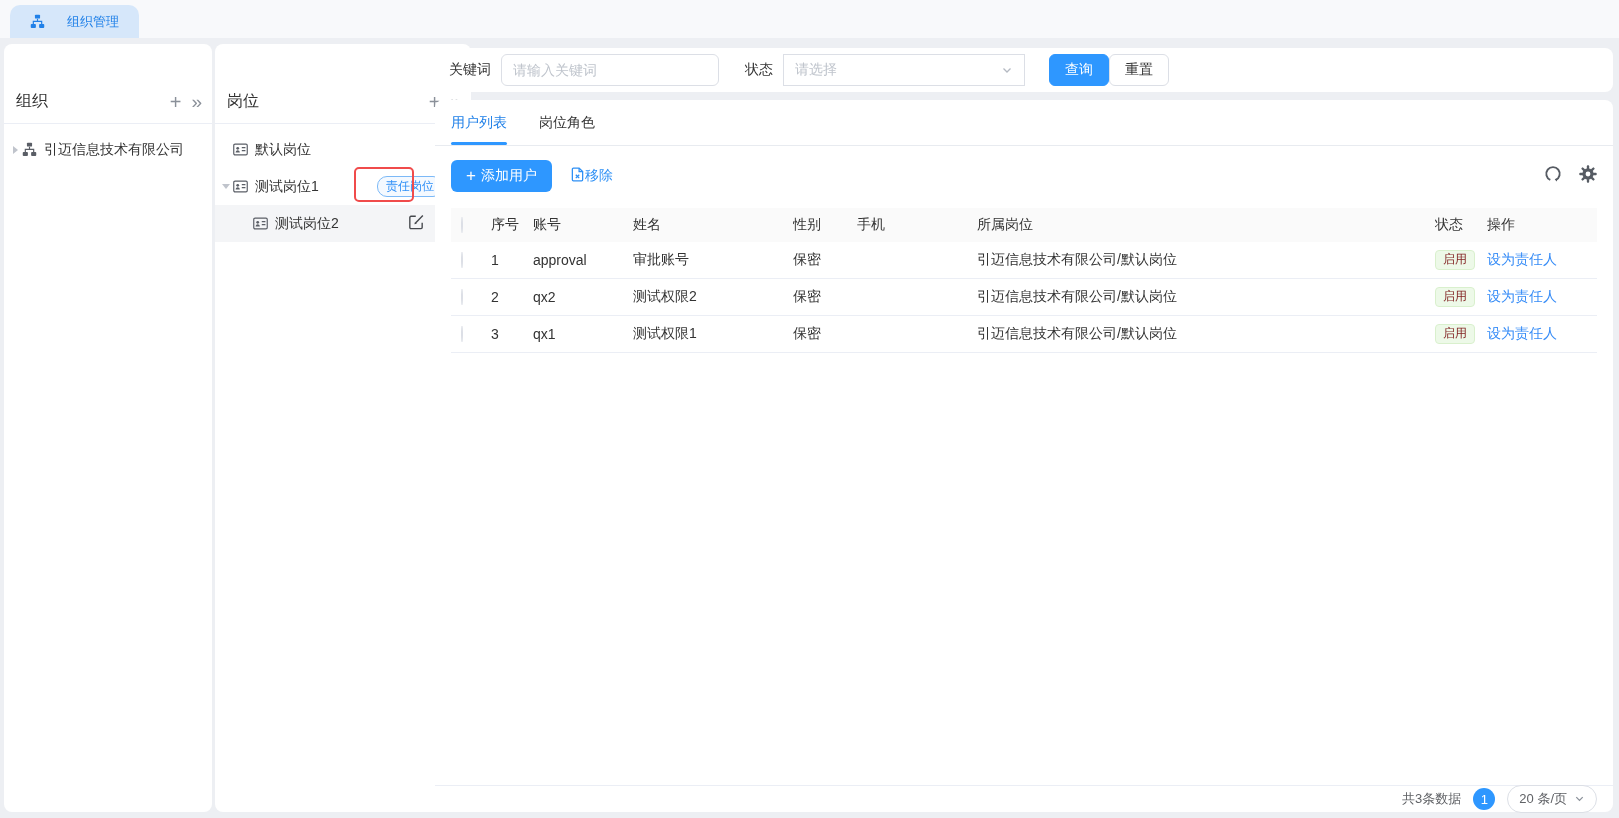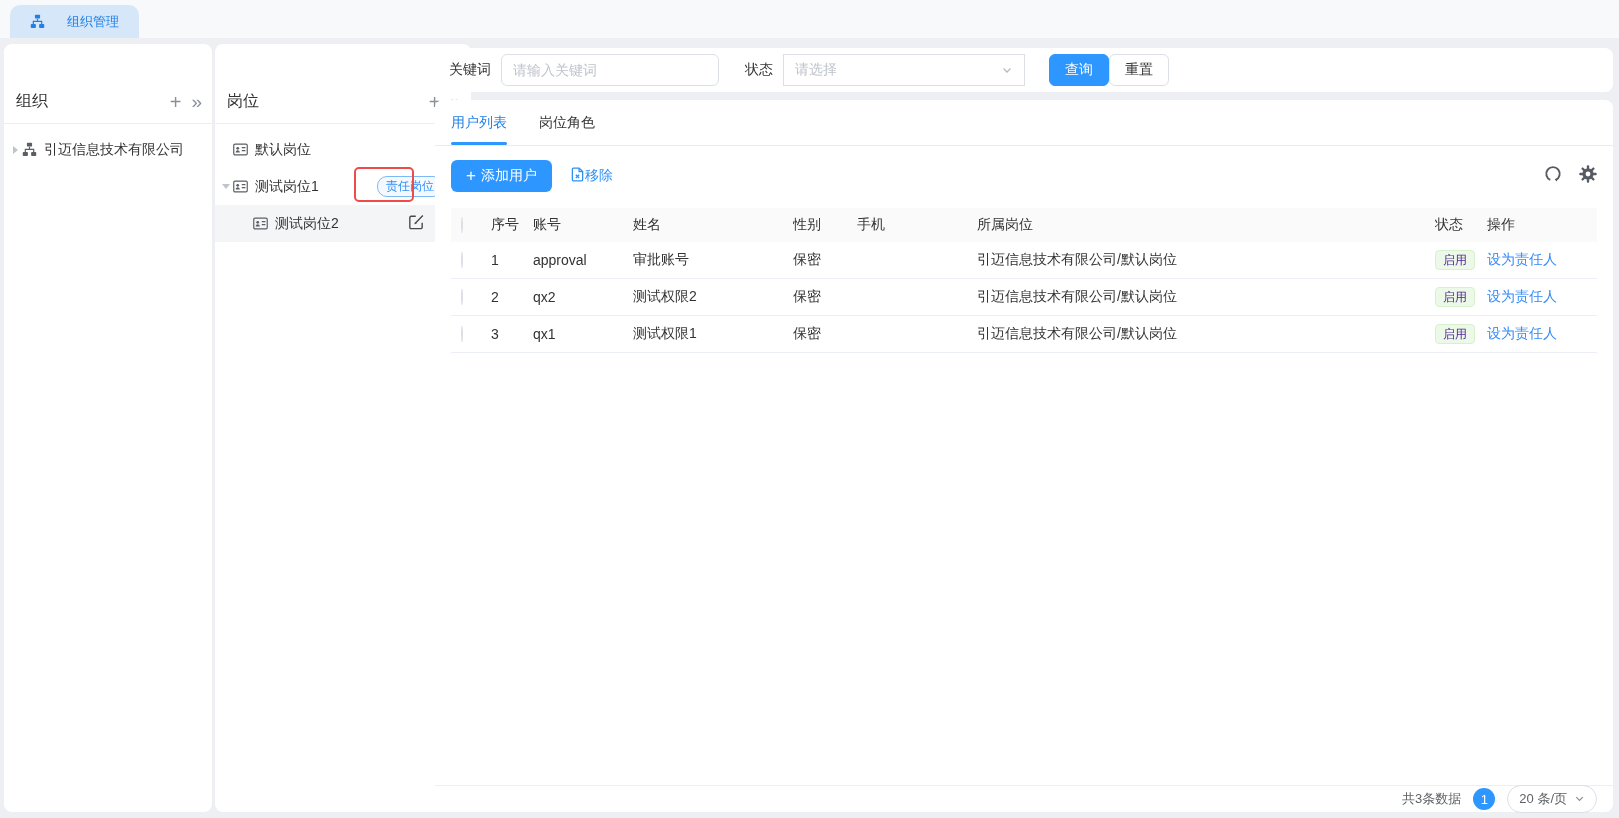--- a/index.html
+++ b/index.html
@@ -100,22 +100,22 @@
   .tr {
     display:grid;
     grid-template-columns:40px 42px 100px 160px 64px 120px 1fr 52px 110px;
     align-items:center;
   }
   .thead { background:#fafafa; height:34px; font-size:14px; color:#333; font-weight:500; }
   .tbody-row { height:37px; border-bottom:1px solid #ebeef5; font-size:14px; color:#333; }
   .td, .th { padding-right:8px; white-space:nowrap; overflow:hidden; }
   .cb { width:15px; height:15px; border:1px solid #dcdfe6; border-radius:50%; background:#fff; margin-left:10px; cursor:pointer; }
   .status-tag {
-    display:inline-block; font-size:12px; color:#4c1d95; background:#edf9e8;
-    border:1px solid #d9f0cd; border-radius:4px; padding:1px 7px; line-height:16px;
+    display:inline-block; font-size:12px; color:#7f1d1d; background:#edf9e8;
+    border:1px solid #d9f0cd; border-radius:4px; padding:1px 7px; line-height:16px;font-family:Liberation Mono, monospace;
   }
   .action-link { color:#368cf7; font-size:14px; cursor:pointer; white-space:nowrap; }
   
   .card-footer {
     position:absolute; left:0; right:0; bottom:0; height:27px;
     border-top:1px solid #ebeef5; display:flex; align-items:center; justify-content:flex-end;
     gap:12px; padding-right:16px;
   }
   .total-text { font-size:13px; color:#606266; }
   .page-num {

